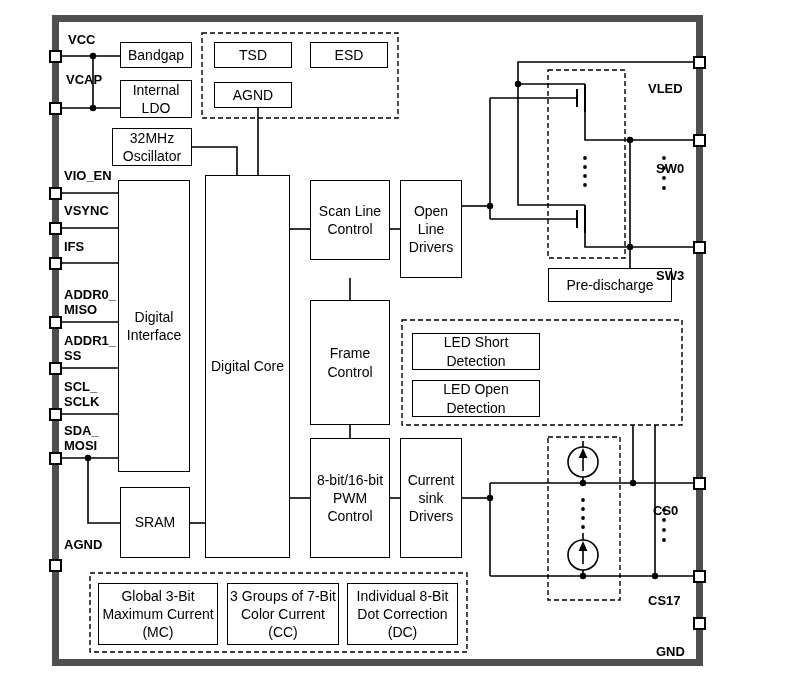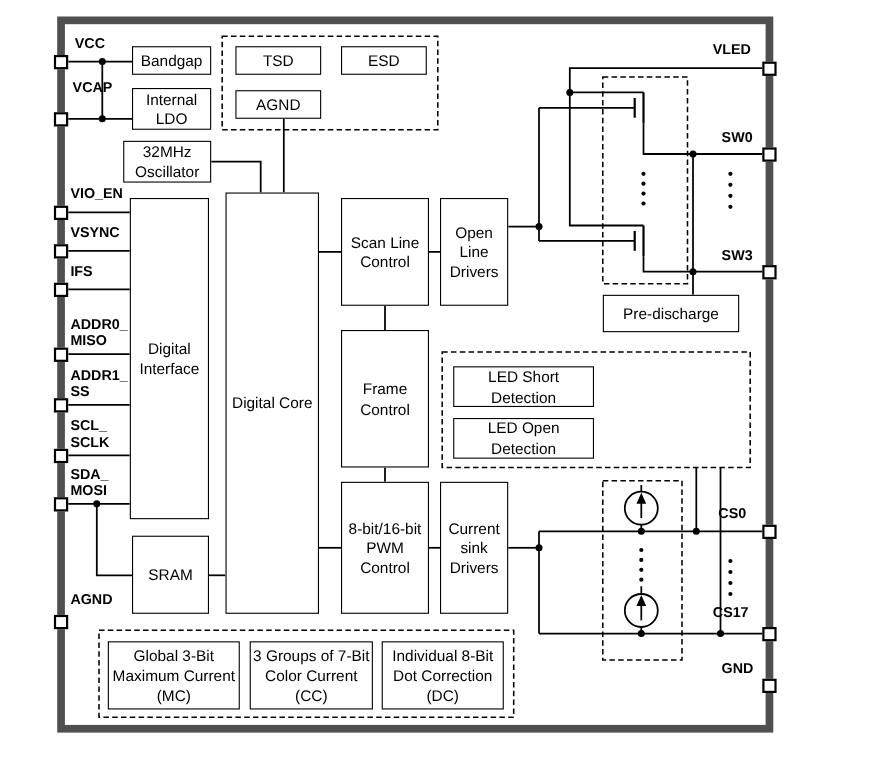--- a/index.html
+++ b/index.html
@@ -8,21 +8,21 @@
   .chip{position:absolute;left:52px;top:15px;width:651px;height:651px;
         border:7px solid #4f4f4f;box-sizing:border-box;z-index:0;background:#fff;}
   svg.wires{position:absolute;left:0;top:0;z-index:1;}
   .blk{position:absolute;border:1.7px solid #000;background:#fff;box-sizing:border-box;
        display:flex;align-items:center;justify-content:center;text-align:center;
        font-size:14px;line-height:1.3;padding:1px 2px;z-index:2;}
   .pin{position:absolute;width:13px;height:13px;background:#fff;border:2px solid #000;
        box-sizing:border-box;z-index:5;}
   .pinlabel{position:absolute;font-weight:bold;font-size:13px;line-height:1.15;
             white-space:pre-line;z-index:4;}
-  .pinlabel.r{text-align:left;}
+  .pinlabel.r{text-align:left;margin-top:44px;}
 </style>
 </head>
 <body>
 
 <div class="canvas">
 
   <div class="chip"></div>
 
   <svg class="wires" width="804" height="691" viewBox="0 0 804 691">
 
@@ -128,21 +128,21 @@
   </svg>
 
   <div class="blk" style="left:120px;top:42px;width:72px;height:26px">Bandgap</div>
   <div class="blk" style="left:120px;top:80px;width:72px;height:38px">Internal LDO</div>
   <div class="blk" style="left:214px;top:42px;width:78px;height:26px">TSD</div>
   <div class="blk" style="left:310px;top:42px;width:78px;height:26px">ESD</div>
   <div class="blk" style="left:214px;top:82px;width:78px;height:26px">AGND</div>
   <div class="blk" style="left:112px;top:128px;width:80px;height:38px">32MHz Oscillator</div>
   <div class="blk" style="left:118px;top:180px;width:72px;height:292px">Digital Interface</div>
   <div class="blk" style="left:205px;top:175px;width:85px;height:383px">Digital Core</div>
-  <div class="blk" style="left:310px;top:180px;width:80px;height:98px">Scan Line Control</div>
+  <div class="blk" style="left:310px;top:180px;width:80px;height:80px">Scan Line Control</div>
   <div class="blk" style="left:400px;top:180px;width:62px;height:98px">Open Line Drivers</div>
   <div class="blk" style="left:310px;top:300px;width:80px;height:125px">Frame Control</div>
   <div class="blk" style="left:310px;top:438px;width:80px;height:120px">8-bit/16-bit PWM Control</div>
   <div class="blk" style="left:400px;top:438px;width:62px;height:120px">Current sink Drivers</div>
   <div class="blk" style="left:548px;top:268px;width:124px;height:34px">Pre-discharge</div>
   <div class="blk" style="left:120px;top:487px;width:70px;height:71px">SRAM</div>
   <div class="blk" style="left:412px;top:333px;width:128px;height:37px">LED Short Detection</div>
   <div class="blk" style="left:412px;top:380px;width:128px;height:37px">LED Open Detection</div>
   <div class="blk" style="left:98px;top:583px;width:120px;height:62px">Global 3-Bit Maximum Current (MC)</div>
   <div class="blk" style="left:227px;top:583px;width:112px;height:62px">3 Groups of 7-Bit Color Current (CC)</div>

